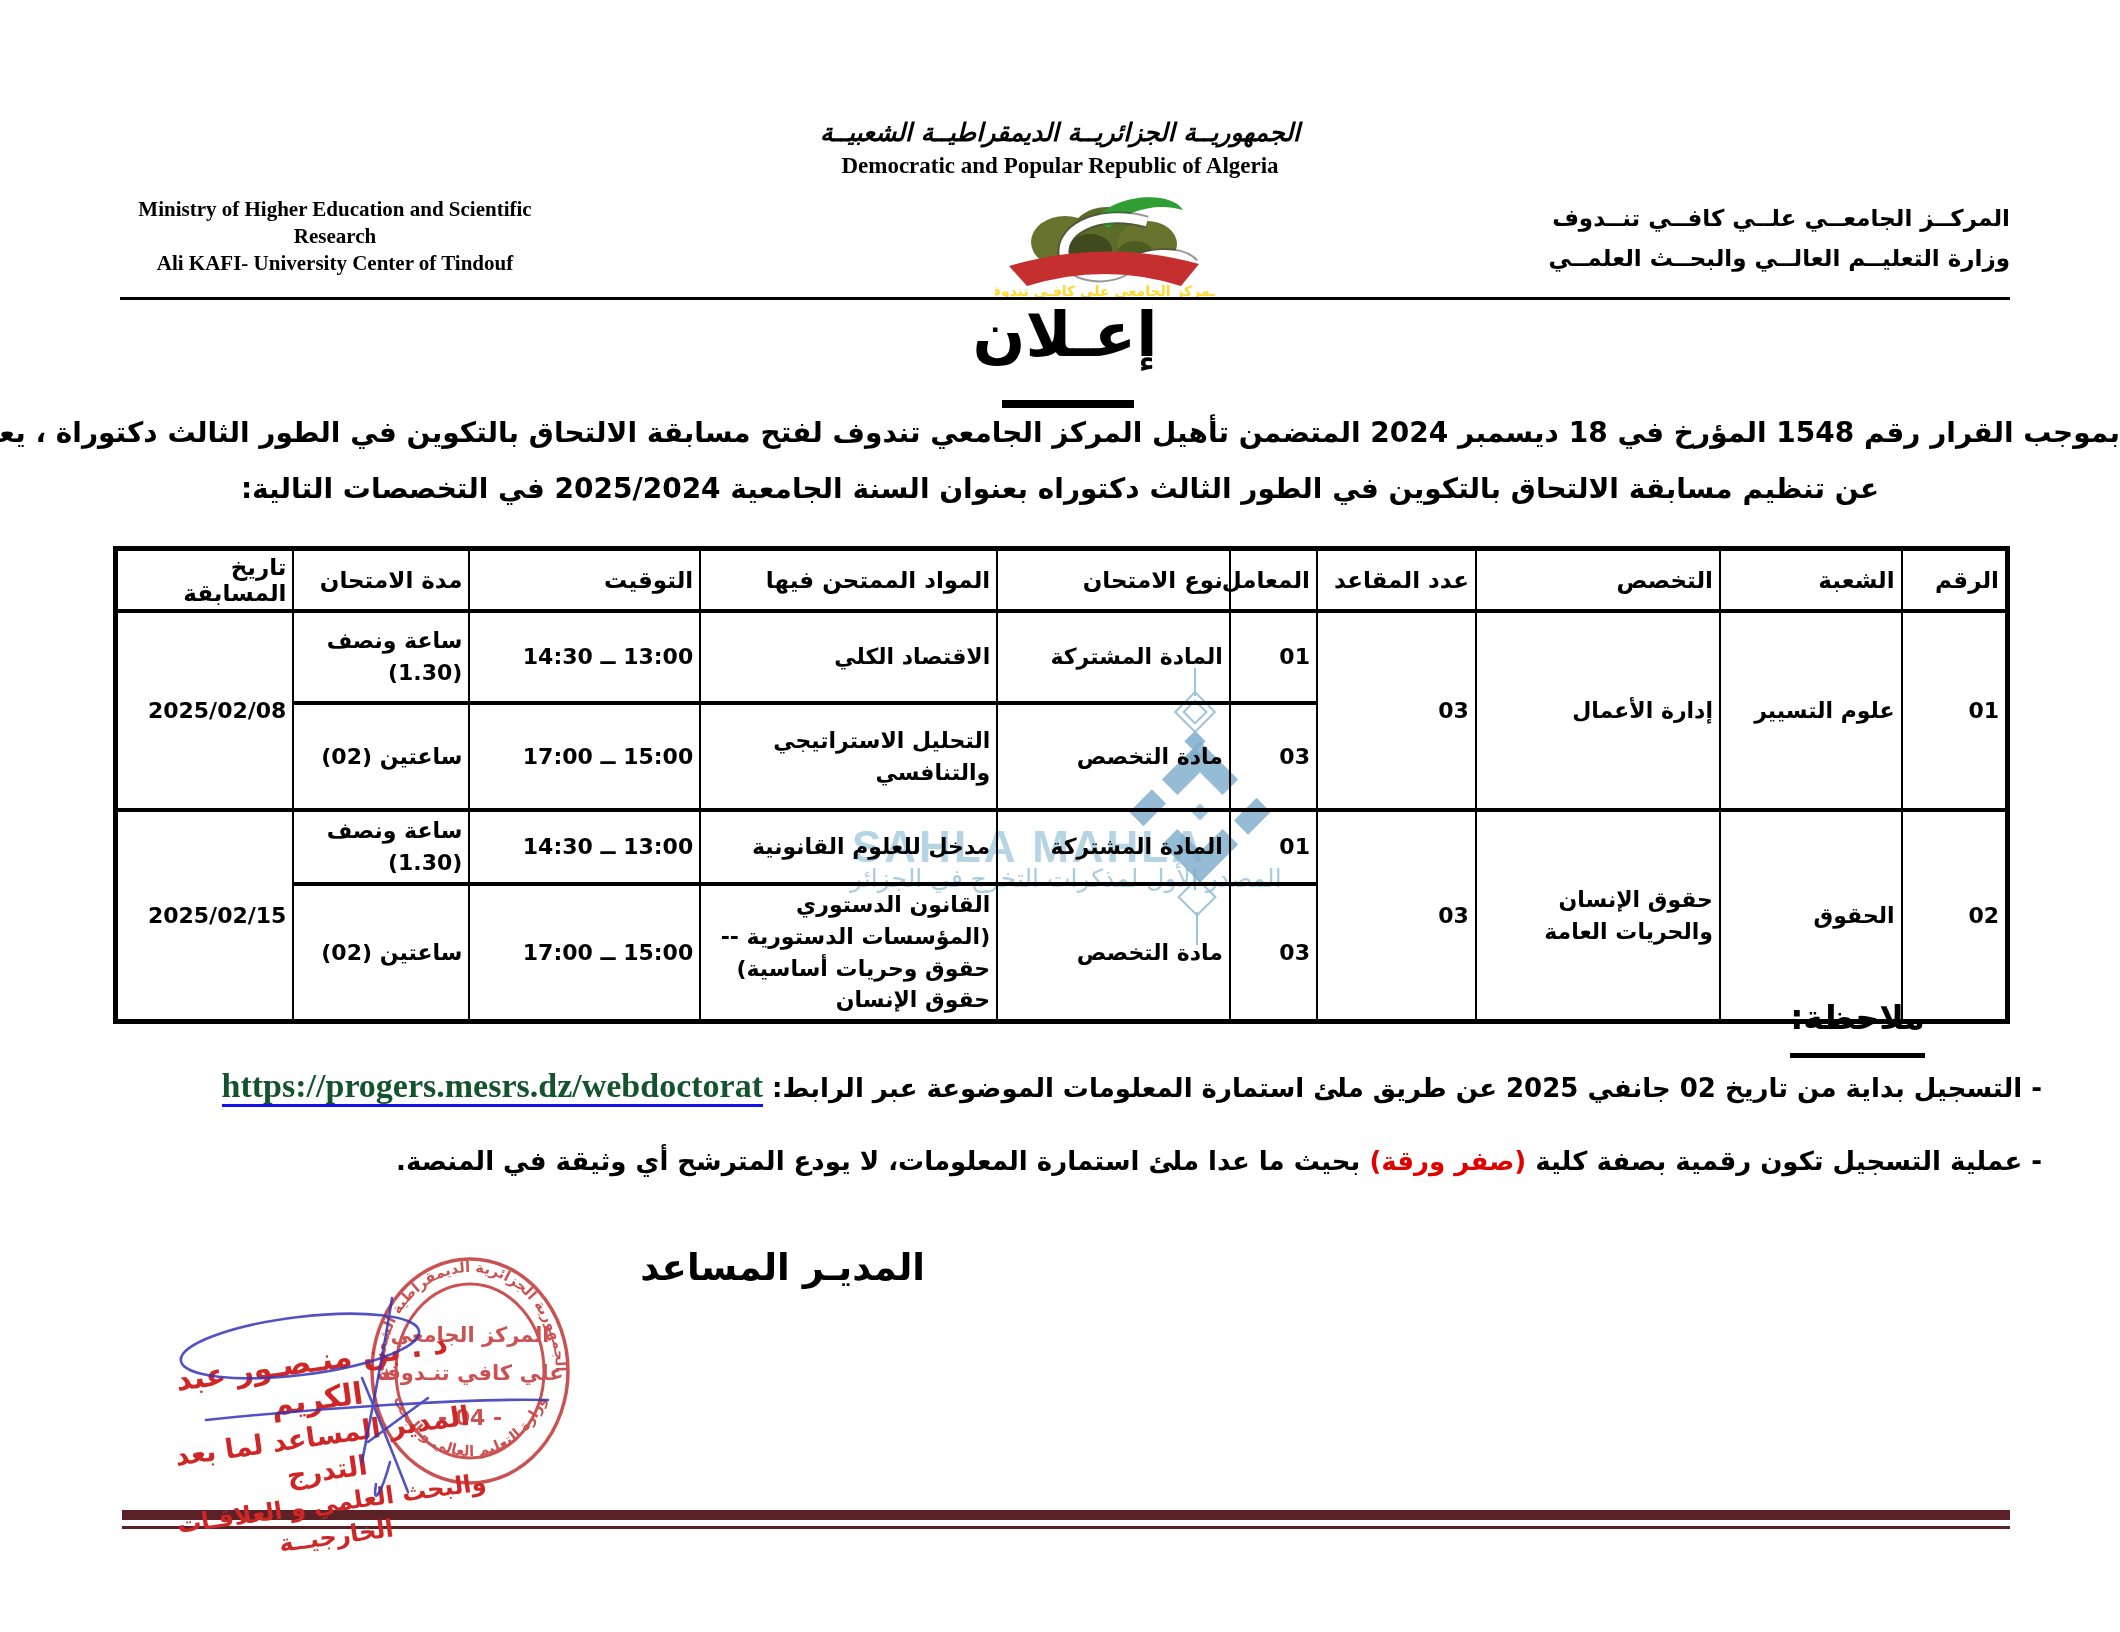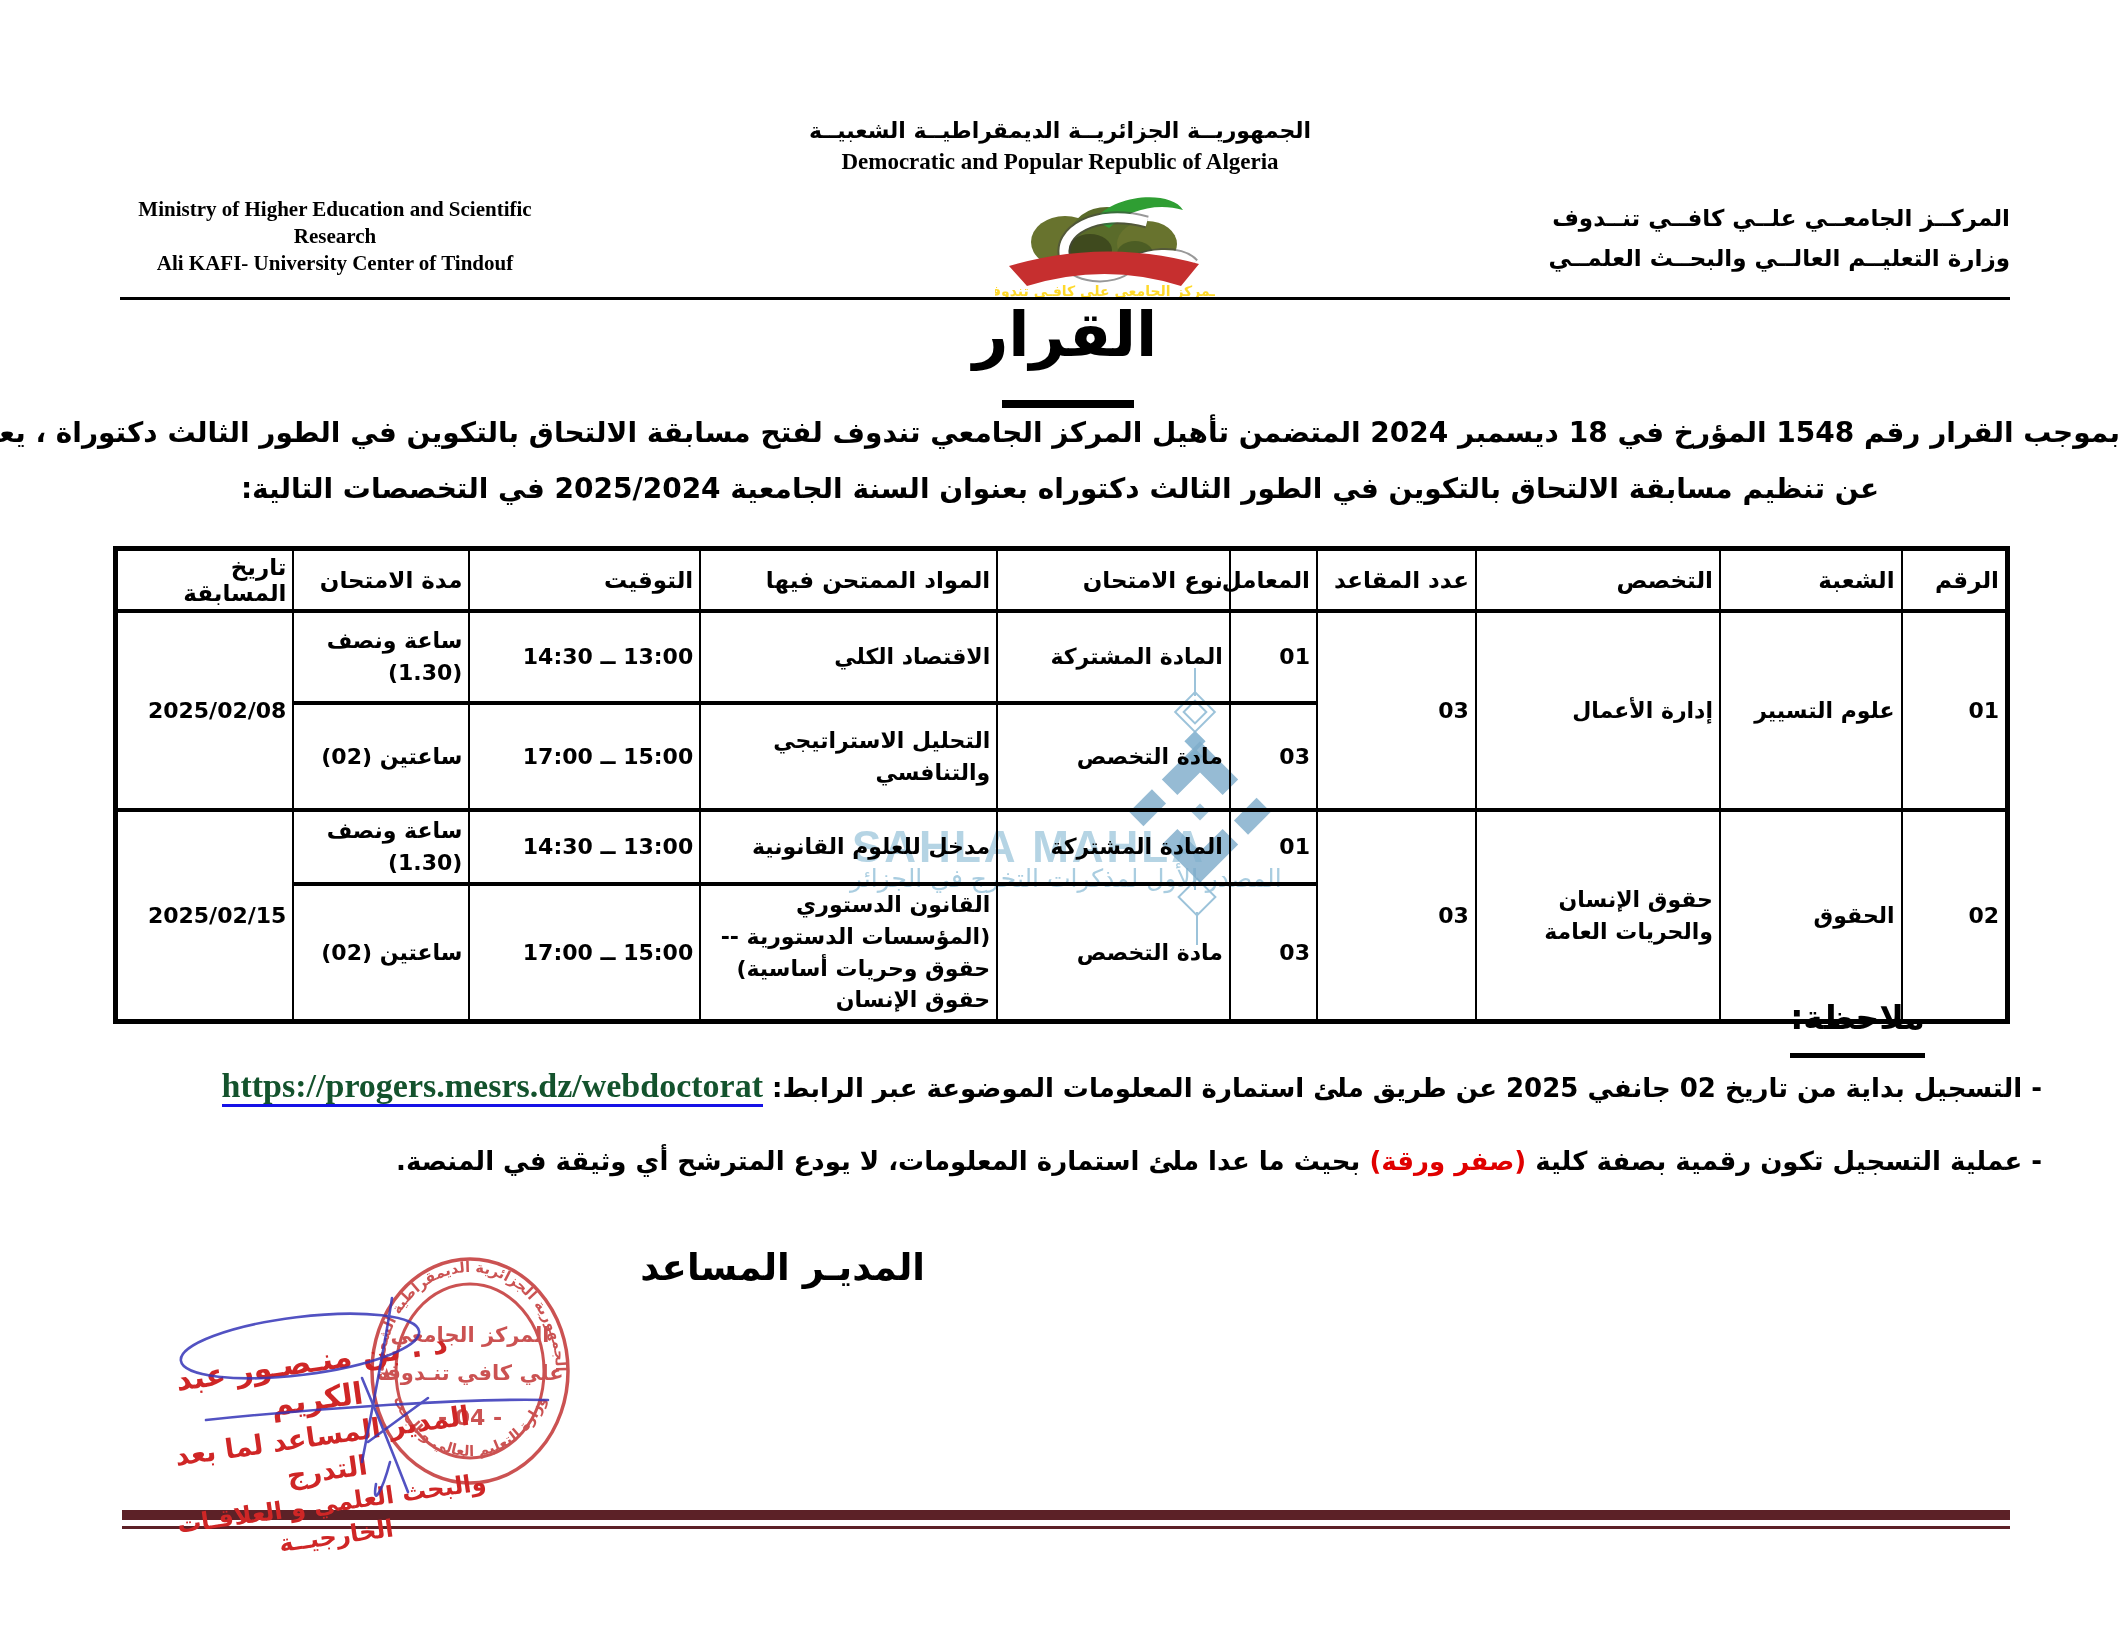--- a/index.html
+++ b/index.html
@@ -4,21 +4,21 @@
 <style>
   html,body{margin:0;padding:0;background:#888;}
   .page{position:relative;width:2120px;height:1632px;background:#ffffff;overflow:hidden;
         font-family:"DejaVu Sans",sans-serif;color:#000;}
   .abs{position:absolute;}
 
   
   .hdr-left{left:120px;top:196px;width:430px;text-align:center;
             font-family:"Liberation Serif",serif;font-weight:bold;font-size:21px;line-height:27px;}
   .hdr-center{left:730px;top:118px;width:660px;text-align:center;}
-  .hdr-center .ar{font-weight:bold;font-size:22px;direction:rtl;}
+  .hdr-center .ar{font-weight:bold;font-size:25px;direction:rtl;font-style:italic;}
   .hdr-center .en{font-family:"Liberation Serif",serif;font-weight:bold;font-size:23px;margin-top:6px;}
   .hdr-right{left:1520px;top:198px;width:490px;text-align:right;direction:rtl;
              font-weight:bold;font-size:23px;line-height:40px;}
   .hdr-rule{left:120px;top:297px;width:1890px;height:3px;background:#000;}
 
   
   .doc-title{left:930px;top:298px;width:270px;text-align:center;direction:rtl;
              font-weight:bold;font-size:62px;}
   .title-underline{left:1002px;top:400px;width:132px;height:8px;background:#000;}
 
@@ -100,21 +100,21 @@
     <text x="110" y="106" text-anchor="middle" font-size="14" font-weight="bold" fill="#ffd92b" direction="rtl">الـمركز الجامعي علي كافـي تندوف</text>
   </svg>
 
   <div class="abs hdr-right">
     <div>المركــز الجامعــي علــي كافــي تنــدوف</div>
     <div>وزارة التعليــم العالــي والبحــث العلمــي</div>
   </div>
 
   <div class="abs hdr-rule"></div>
 
-  <div class="abs doc-title">القرار</div>
+  <div class="abs doc-title">إعـلان</div>
   <div class="abs title-underline"></div>
 
   <div class="abs intro-line intro-1">بموجب القرار رقم 1548 المؤرخ في 18 ديسمبر 2024 المتضمن تأهيل المركز الجامعي  تندوف لفتح مسابقة الالتحاق بالتكوين في الطور الثالث دكتوراة ، يعلن المركز</div>
   <div class="abs intro-line intro-2">عن تنظيم مسابقة الالتحاق بالتكوين في الطور الثالث دكتوراه بعنوان السنة الجامعية 2025/2024 في التخصصات التالية:</div>
 
   <div class="abs wm-text">SAHLA MAHLA</div>
   <div class="abs wm-sub">المصدر الأول لمذكرات التخرج في الجزائر</div>
   <svg class="abs wm-ornament" width="220" height="300" viewBox="0 0 220 300">
     <g stroke="#9cc3da" fill="none" stroke-width="2">
       <line x1="67" y1="8" x2="67" y2="36"></line>

